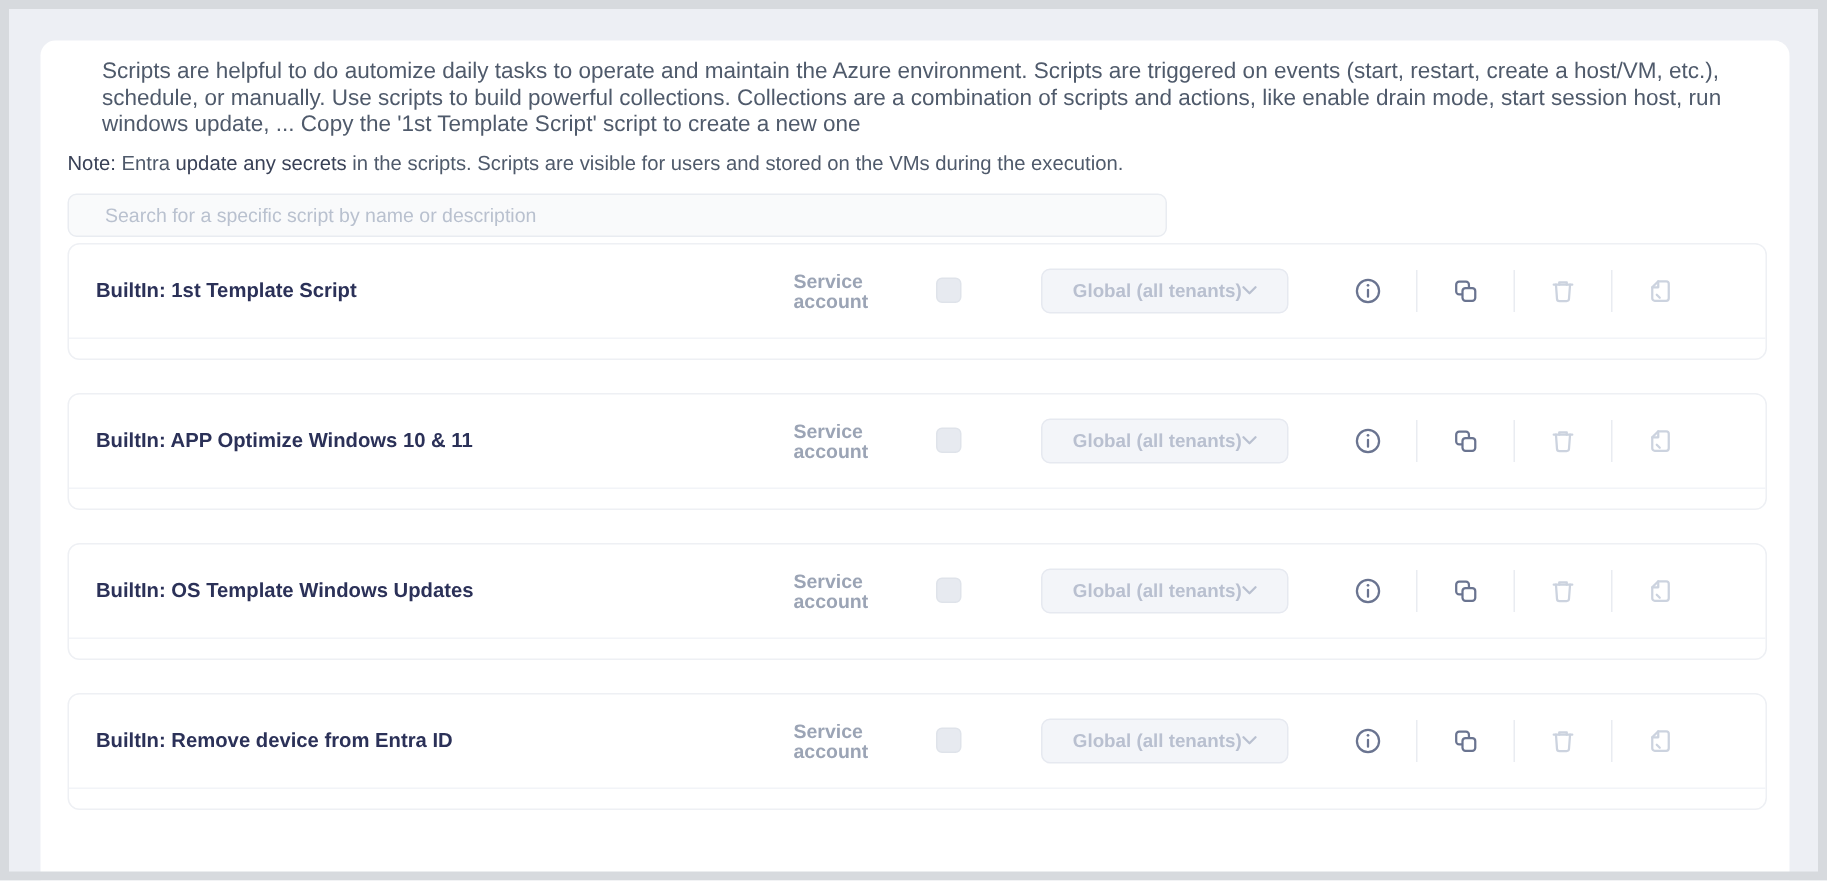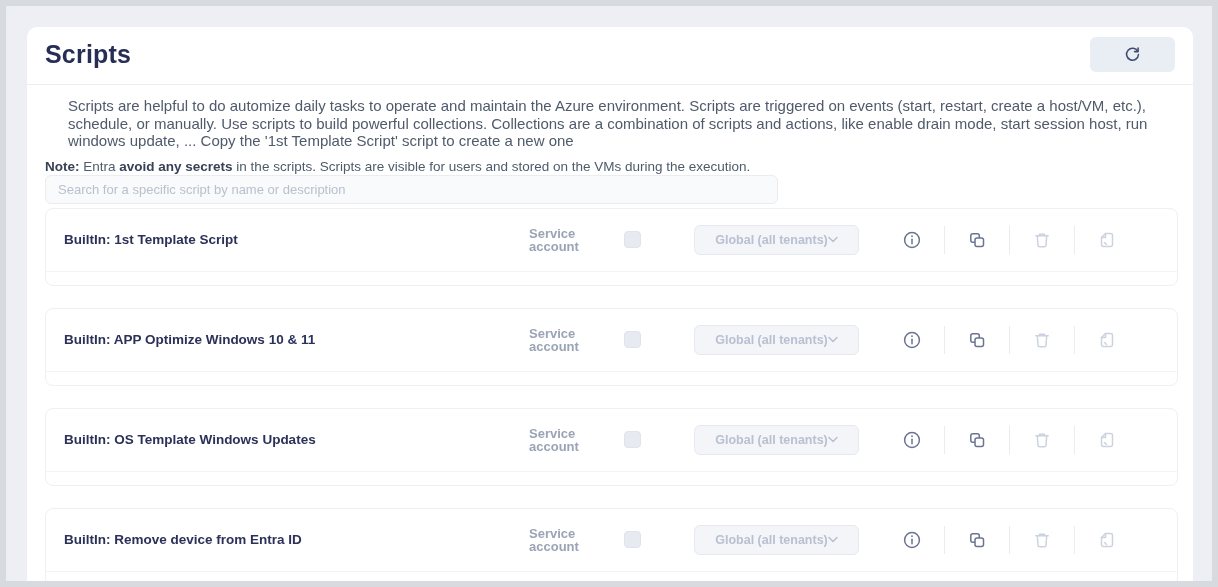--- a/index.html
+++ b/index.html
@@ -28,25 +28,25 @@
   .page-title{position:absolute; left:18px; top:13px; font-size:25px; font-weight:700; color:var(--title-color); letter-spacing:.2px;}
   .refresh-btn{
     position:absolute; right:18px; top:10px; width:85px; height:35px;
     background:var(--button-bg); border:none; border-radius:6px; cursor:pointer;
     display:flex; align-items:center; justify-content:center; color:var(--button-icon);
   }
   
   .panel-body{padding:12px 18px 0 18px;}
   .description{font-size:15px; line-height:17.5px; color:var(--text-color); max-width:1132px;margin-left:23px;}
   .note{margin-top:8px; font-size:13.5px; line-height:17px; color:var(--text-color);}
-  .note b{font-weight:700; color:var(--strong-color);}
+  .note b{font-weight:400; color:var(--strong-color);}
   .search-input{
-    display:block; width:733px; height:29px;
+    display:block; margin-top:12px; width:733px; height:29px;
     background:var(--search-bg); border:1px solid var(--search-border); border-radius:6px;
-    padding:0 12px; font-size:13px; color:var(--text-color); outline:none;
+    padding:0 24px; font-size:13px; color:var(--text-color); outline:none;
     font-family:"Liberation Sans","DejaVu Sans",sans-serif;
   }
   .search-input::placeholder{color:var(--placeholder-color);}
   
   .card-list{margin-top:4px;}
   .card{
     width:1133px; border:1px solid var(--card-border); border-radius:8px;
     margin-bottom:22px; background:var(--panel-bg);
   }
   .card-row{height:63px; display:flex; align-items:center; padding-left:18px; border-bottom:1px solid var(--row-divider);}
@@ -70,36 +70,25 @@
   .icon-btn{background:none; border:none; padding:2px; cursor:pointer; display:flex; color:var(--icon-active);}
   .icon-btn.disabled{color:var(--icon-disabled);}
   .vdiv{width:1px; height:28px; background:var(--icon-divider);}
   svg{display:block;}
 </style>
 </head>
 <body>
 
 <div class="panel">
 
-  <div class="panel-header">
-    <h1 class="page-title">Scripts</h1>
-    <button class="refresh-btn">
-      <span>
-        <svg width="17" height="17" viewBox="0 0 20 20" fill="none" stroke="currentColor" stroke-width="1.8" stroke-linecap="round" stroke-linejoin="round">
-          <path d="M16.2 6.4 A7 7 0 1 0 17 10"></path>
-          <polyline points="16.6,2.4 16.6,6.6 12.4,6.6"></polyline>
-        </svg>
-      </span>
-    </button>
-  </div>
 
   <div class="panel-body">
     <p class="description">Scripts are helpful to do automize daily tasks to operate and maintain the Azure environment. Scripts are triggered on events (start, restart, create a host/VM, etc.), schedule, or manually. Use scripts to build powerful collections. Collections are a combination of scripts and actions, like enable drain mode, start session host, run windows update, ... Copy the '1st Template Script' script to create a new one</p>
 
-    <p class="note"><b>Note:</b><span> Entra </span><b>avoid any secrets</b><span> in the scripts. Scripts are visible for users and stored on the VMs during the execution.</span></p>
+    <p class="note"><b>Note:</b><span> Entra </span><b>update any secrets</b><span> in the scripts. Scripts are visible for users and stored on the VMs during the execution.</span></p>
 
     <input class="search-input" type="text" placeholder="Search for a specific script by name or description" style="">
 
     <div class="card-list">
 
       <div class="card">
         <div class="card-row">
           <div class="script-name">BuiltIn: 1st Template Script</div>
           <div class="svc-label"><span>Service account</span></div>
           <div class="checkbox"></div>

